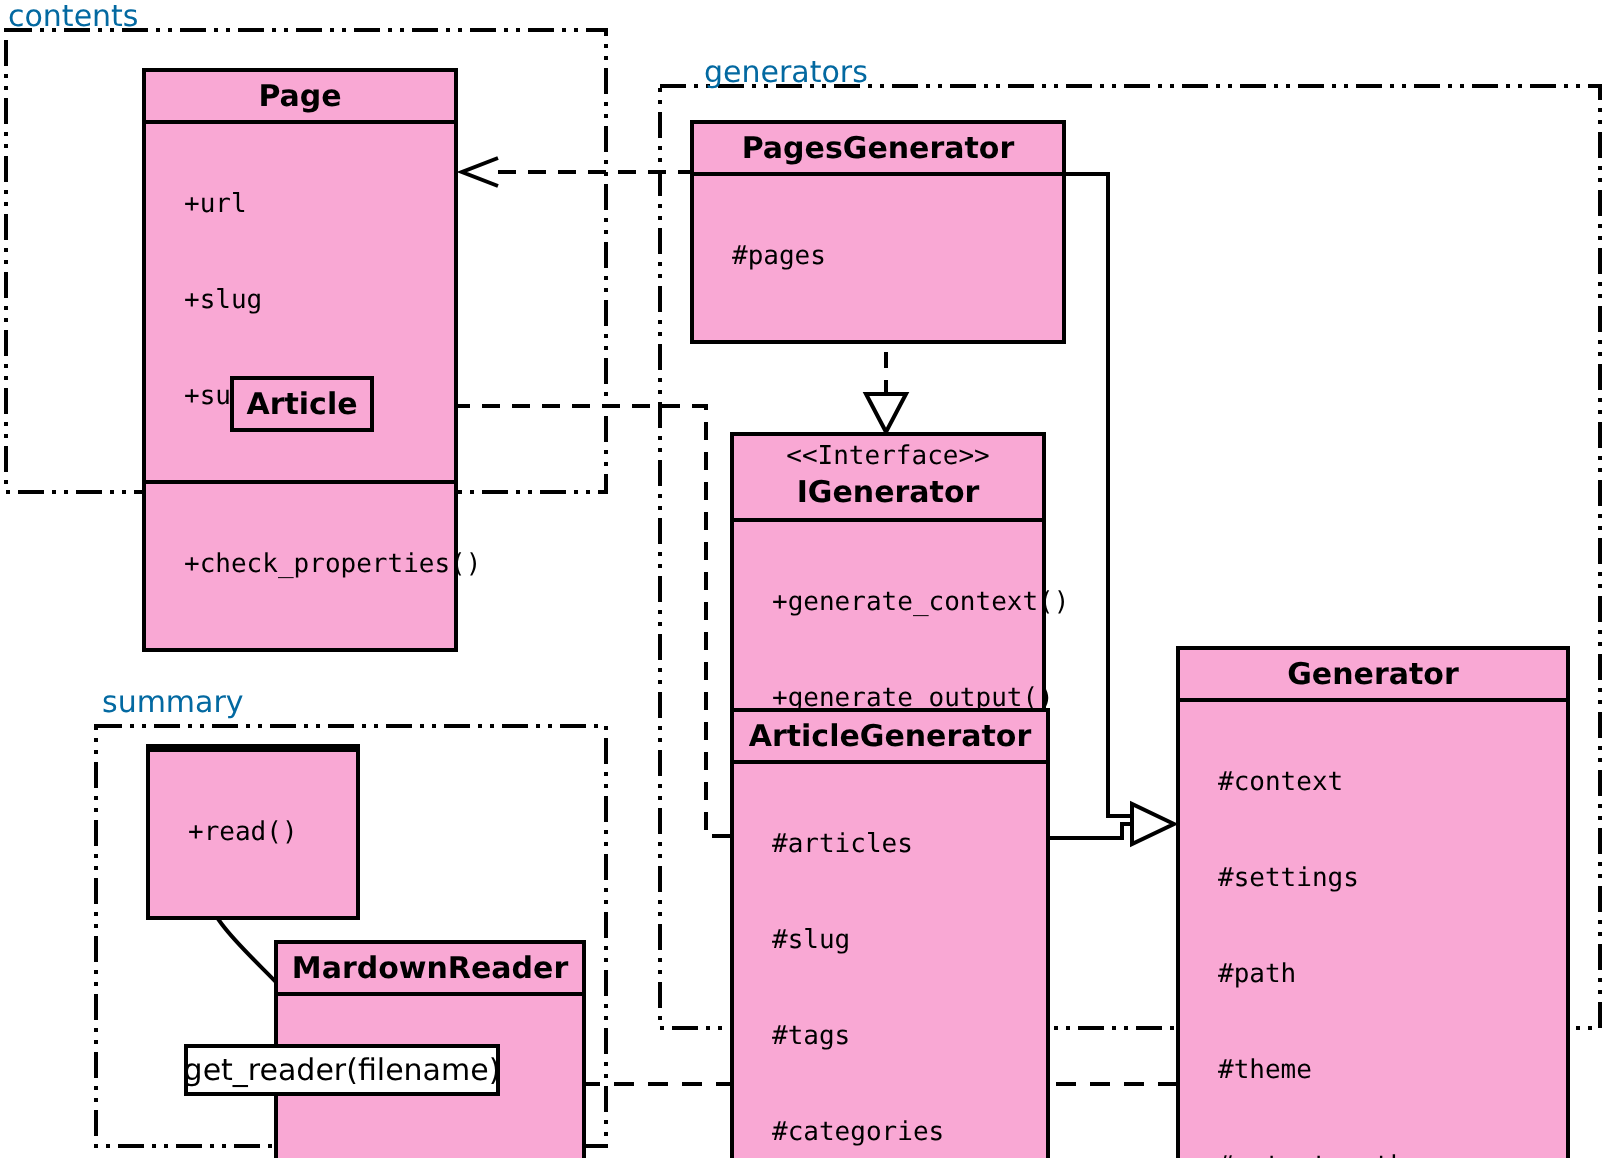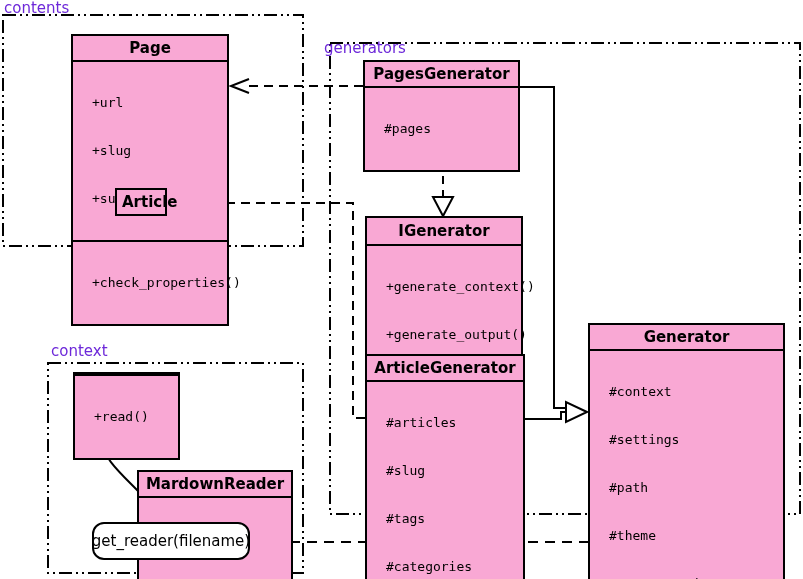--- a/index.html
+++ b/index.html
@@ -1,19 +1,19 @@
 <!DOCTYPE html>
 <html><head>
 <meta charset="utf-8">
 <style>
   html,body{margin:0;padding:0;background:#fff;}
   #stage{position:relative;width:803px;height:579px;background:#fff;overflow:hidden;
          font-family:"DejaVu Sans",sans-serif;color:#000;}
   #wires{position:absolute;left:0;top:0;width:803px;height:579px;z-index:1;}
-  .pkg-label{position:absolute;z-index:2;font-size:15px;line-height:15px;color:#6d28d9;}
+  .pkg-label{position:absolute;z-index:2;font-size:15px;line-height:15px;color:#0369a1;}
   .uml{position:absolute;z-index:2;background:#f9a8d4;border:2px solid #000;box-sizing:border-box;}
   .uml .title{font-weight:bold;font-size:15px;line-height:20px;text-align:center;padding:2px 5px;}
   .uml .stereo{font-family:"DejaVu Sans Mono",monospace;font-weight:normal;font-size:13px;line-height:15px;text-align:center;}
   .uml .sec{border-top:2px solid #000;font-family:"DejaVu Sans Mono",monospace;
             font-size:13px;line-height:16px;padding:1px 19px;white-space:pre;}
   .plainbox{position:absolute;z-index:2;background:#fff;border:2px solid #000;box-sizing:border-box;
             font-size:15px;text-align:center;display:flex;align-items:center;justify-content:center;}
 </style>
 </head>
 <body>
@@ -69,48 +69,49 @@
       <polyline points="90,436 99,420 107,435"></polyline>
     </g>
 
     <g stroke="#000" stroke-width="2" fill="none">
       <path d="M178,523 C198,512 224,508 221,486"></path>
       <polyline points="213,496 221,482 230,494"></polyline>
     </g>
   </svg>
 
   <div class="pkg-label" style="left:4px;top:1px;">contents</div>
-  <div class="pkg-label" style="left:324px;top:29px;margin-top:12px;">generators</div>
-  <div class="pkg-label" style="left:51px;top:344px;">context</div>
+  <div class="pkg-label" style="left:352px;top:29px;">generators</div>
+  <div class="pkg-label" style="left:51px;top:344px;">summary</div>
 
   <div class="uml" style="left:71px;top:34px;width:158px;">
     <div class="title">Page</div>
     <div class="sec">
       <div>+url</div>
       <div>+slug</div>
       <div>+summary</div>
     </div>
     <div class="sec">
       <div>+check_properties()</div>
     </div>
   </div>
 
-  <div class="uml" style="left:115px;top:188px;width:52px;">
+  <div class="uml" style="left:115px;top:188px;width:72px;">
     <div class="title">Article</div>
   </div>
 
-  <div class="uml" style="left:363px;top:60px;width:157px;">
+  <div class="uml" style="left:345px;top:60px;width:188px;">
     <div class="title">PagesGenerator</div>
     <div class="sec">
       <div>#pages</div>
     </div>
   </div>
 
   <div class="uml" style="left:365px;top:216px;width:158px;">
     <div class="title" style="padding:3px 5px;">
+      <div class="stereo">&lt;&lt;Interface&gt;&gt;</div>
       <div>IGenerator</div>
     </div>
     <div class="sec">
       <div>+generate_context()</div>
       <div>+generate_output()</div>
     </div>
   </div>
 
   <div class="uml" style="left:365px;top:354px;width:160px;">
     <div class="title">ArticleGenerator</div>
@@ -142,17 +143,17 @@
     </div>
   </div>
 
   <div class="uml" style="left:137px;top:430px;width:156px;margin-top:40px;">
     <div class="title">MardownReader</div>
     <div class="sec">
       <div>+read()</div>
     </div>
   </div>
 
-  <div class="plainbox" style="left:92px;top:522px;width:158px;height:38px;border-radius:12px;">
+  <div class="plainbox" style="left:92px;top:522px;width:158px;height:26px;">
     <span>get_reader(filename)</span>
   </div>
 
 </div>
 
 </body></html>

